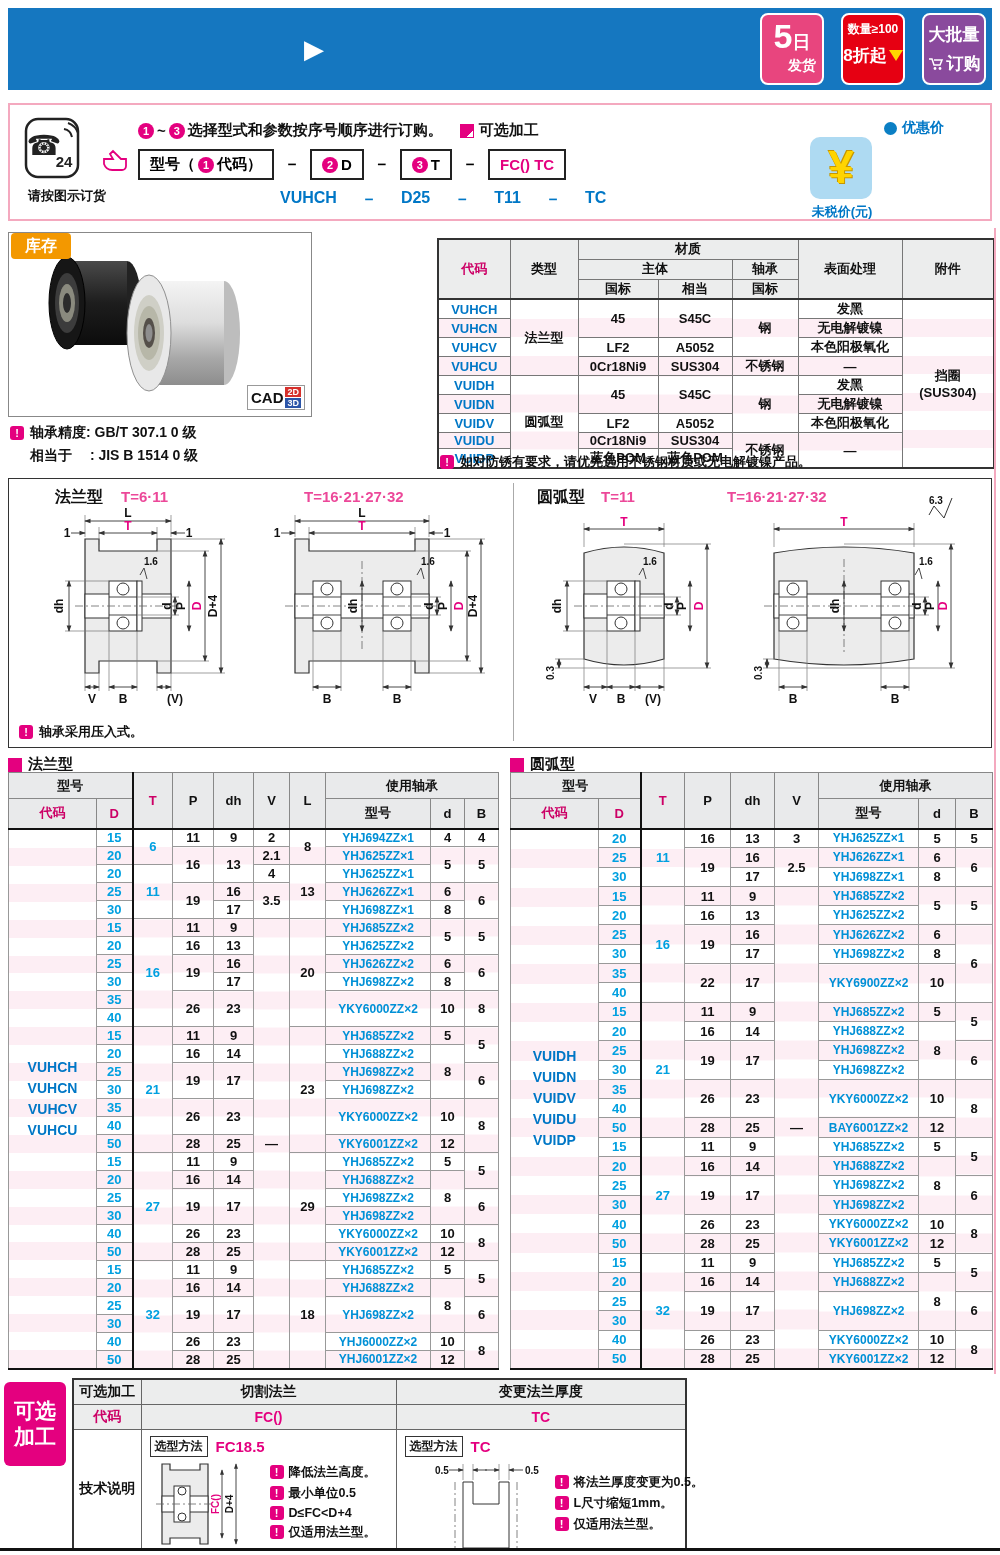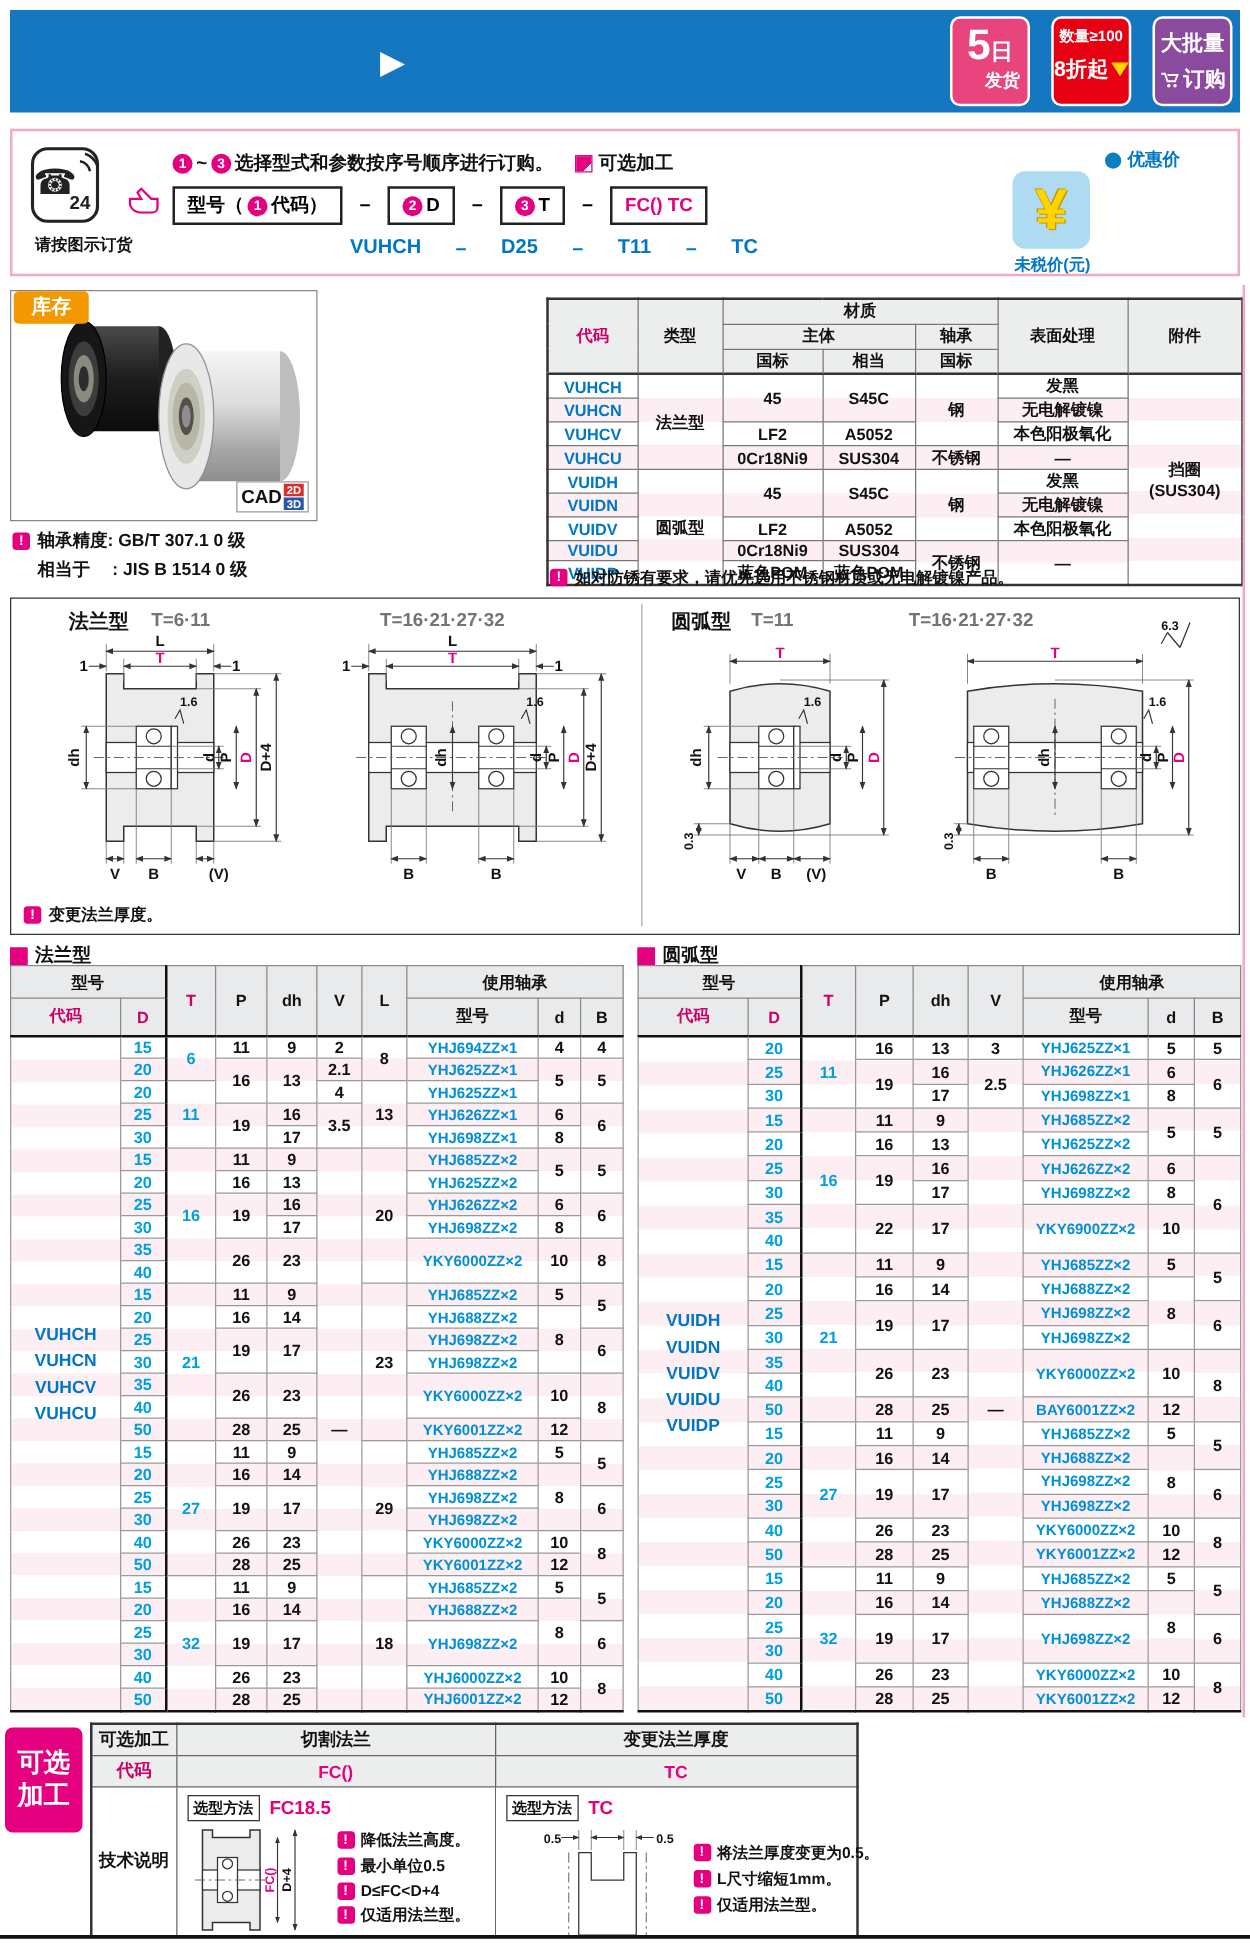--- a/index.html
+++ b/index.html
@@ -43,21 +43,21 @@
   .example { position:absolute; left:270px; top:84px; display:flex; gap:24px; font-size:16px; font-weight:bold; color:#0077c6; }
   .yenbox { position:absolute; left:800px; top:32px; width:62px; height:62px; background:#aedaf2; border-radius:10px; text-align:center; font-size:46px; font-weight:bold; color:#ffd400; line-height:60px; text-shadow:1px 1px 0 #c79600, -1px -1px 0 #c79600; }
   .untaxed { position:absolute; left:786px; top:98px; width:92px; text-align:center; font-size:13px; font-weight:bold; color:#0077c6; }
   .deal { position:absolute; left:874px; top:14px; font-size:14px; font-weight:bold; color:#0077c6; display:flex; align-items:center; gap:5px; }
   .bluedot { display:inline-block; width:13px; height:13px; border-radius:50%; background:#0b7fc4; }
   .pricetbl { position:absolute; left:872px; top:34px; border-collapse:collapse; }
   .pricetbl td { border:1px solid #555; font-size:12px; font-weight:bold; text-align:center; height:22px; padding:0 4px; color:#111; }
   .pricetbl td.h { background:#d6edf8; }
 
   
-  .photo { position:absolute; left:8px; top:232px; width:246px; height:185px; border:1px solid #888; background:#fff; }
+  .photo { position:absolute; left:8px; top:232px; width:304px; height:185px; border:1px solid #888; background:#fff; }
   .stockbadge { position:absolute; left:2px; top:0px; width:60px; height:26px; background:#f39800; border-radius:4px; color:#fff; font-size:16px; font-weight:bold; text-align:center; line-height:26px; z-index:2; }
   .cadbadge { position:absolute; right:6px; bottom:6px; border:1px solid #999; background:#fff; display:flex; align-items:center; padding:1px 3px; gap:2px; }
   .cadbadge .cad { font-size:15px; font-weight:bold; color:#111; }
   .cadbadge .tiles { display:flex; flex-direction:column; gap:1px; }
   .cadbadge .t2 { background:#d6302c; color:#fff; font-size:9px; font-weight:bold; padding:0 2px; }
   .cadbadge .t3 { background:#2b55a8; color:#fff; font-size:9px; font-weight:bold; padding:0 2px; }
   .precision { position:absolute; left:10px; top:424px; font-size:14px; font-weight:bold; color:#111; }
   .precision .row { display:flex; align-items:center; gap:6px; margin-bottom:5px; }
   .nicon { display:inline-block; min-width:14px; width:14px; height:14px; background:#e4007f; color:#fff; border-radius:3px; font-size:11px; font-weight:bold; text-align:center; line-height:14px; }
   .mattbl { position:absolute; left:437px; top:238px; border-collapse:collapse; table-layout:fixed; width:556px; }
@@ -66,21 +66,21 @@
   .mattbl { border:2px solid #333; }
   .mattbl thead tr:last-child th, .mattbl thead th[rowspan="3"] { border-bottom:2px solid #333; }
   .mattbl th.hcode { color:#cc0066; }
   .mattbl td.code { color:#0077c6; }
   .matnote { position:absolute; left:440px; top:453px; display:flex; align-items:center; gap:6px; font-size:13px; font-weight:bold; color:#111; }
 
   
   .drawbox { position:absolute; left:8px; top:478px; width:984px; height:270px; border:1.5px solid #333; background:#fff; }
   .dv-split { position:absolute; left:504px; top:4px; height:258px; border-left:1px solid #aaa; }
   .dtitle { position:absolute; font-size:16px; font-weight:bold; color:#111; }
-  .dspec { position:absolute; font-size:15px; font-weight:bold; color:#737373; }
+  .dspec { position:absolute; font-size:15px; font-weight:bold; color:#ec4899; }
   .dnote { position:absolute; left:10px; bottom:6px; display:flex; align-items:center; gap:6px; font-size:13px; font-weight:bold; color:#111; }
   .rough63 { position:absolute; right:28px; top:16px; }
   svg .lb { font:bold 12px "Liberation Sans",sans-serif; fill:#111; }
   svg .lbs { font:bold 10px "Liberation Sans",sans-serif; fill:#111; }
   svg .lm { fill:#e4007f; }
   svg .bd { fill:#ececec; stroke:#333; stroke-width:1.2; }
   svg .wh { fill:#fff; stroke:#333; stroke-width:1; }
   svg .dl { stroke:#333; stroke-width:0.9; fill:none; }
   svg .xl { stroke:#777; stroke-width:0.7; fill:none; }
   svg .cl { stroke:#666; stroke-width:0.8; stroke-dasharray:8 3 2 3; fill:none; }
@@ -585,21 +585,21 @@
       <line class="dl" x1="40" y1="186" x2="68" y2="186" marker-start="url(#a4)" marker-end="url(#a4)"></line>
       <text class="lb" x="54" y="202" text-anchor="middle">B</text>
       <line class="xl" x1="142" y1="130" x2="142" y2="190"></line>
         <line class="xl" x1="170" y1="130" x2="170" y2="190"></line>
       <line class="dl" x1="142" y1="186" x2="170" y2="186" marker-start="url(#a4)" marker-end="url(#a4)"></line>
       <text class="lb" x="156" y="202" text-anchor="middle">B</text>
     </svg>
 
     <div class="dnote">
       <span class="nicon">!</span>
-      <span>变更法兰厚度。</span>
+      <span>轴承采用压入式。</span>
     </div>
   </div>
 
   <div class="seclabel" style="left:8px; top:755px;">
     <span class="msq" style="background:#e4007f;"></span>
     <span>法兰型</span>
   </div>
   <table class="ptable tf" style="left:8px; top:772px; width:490px;">
     <colgroup>
         <col style="width:88px">

